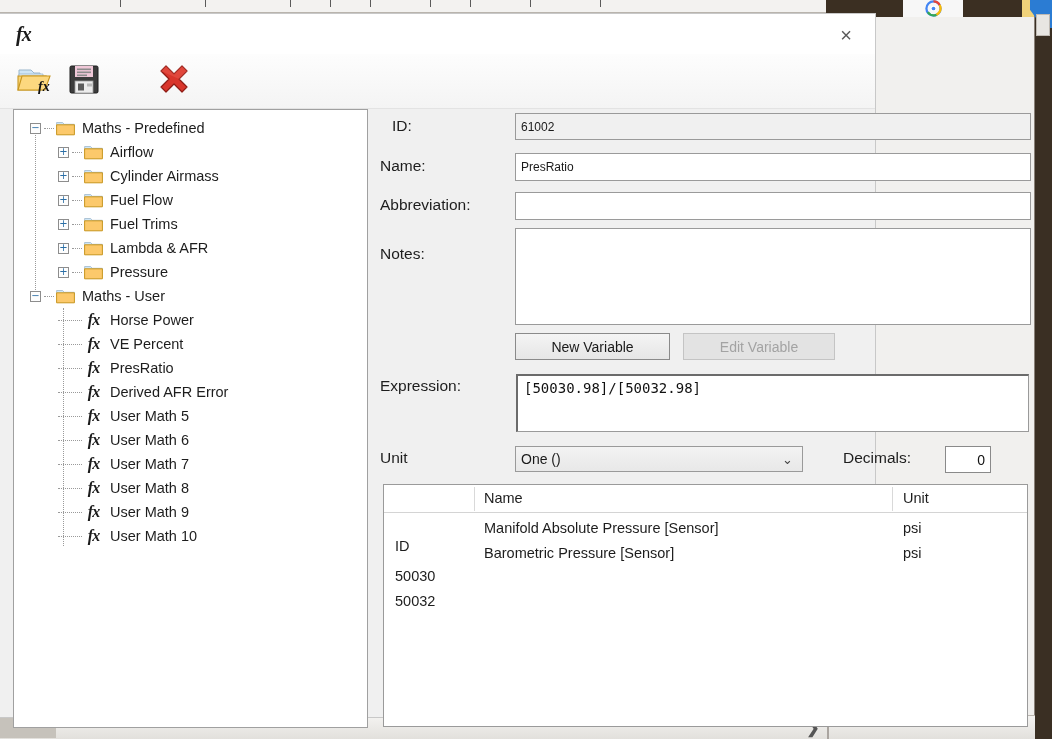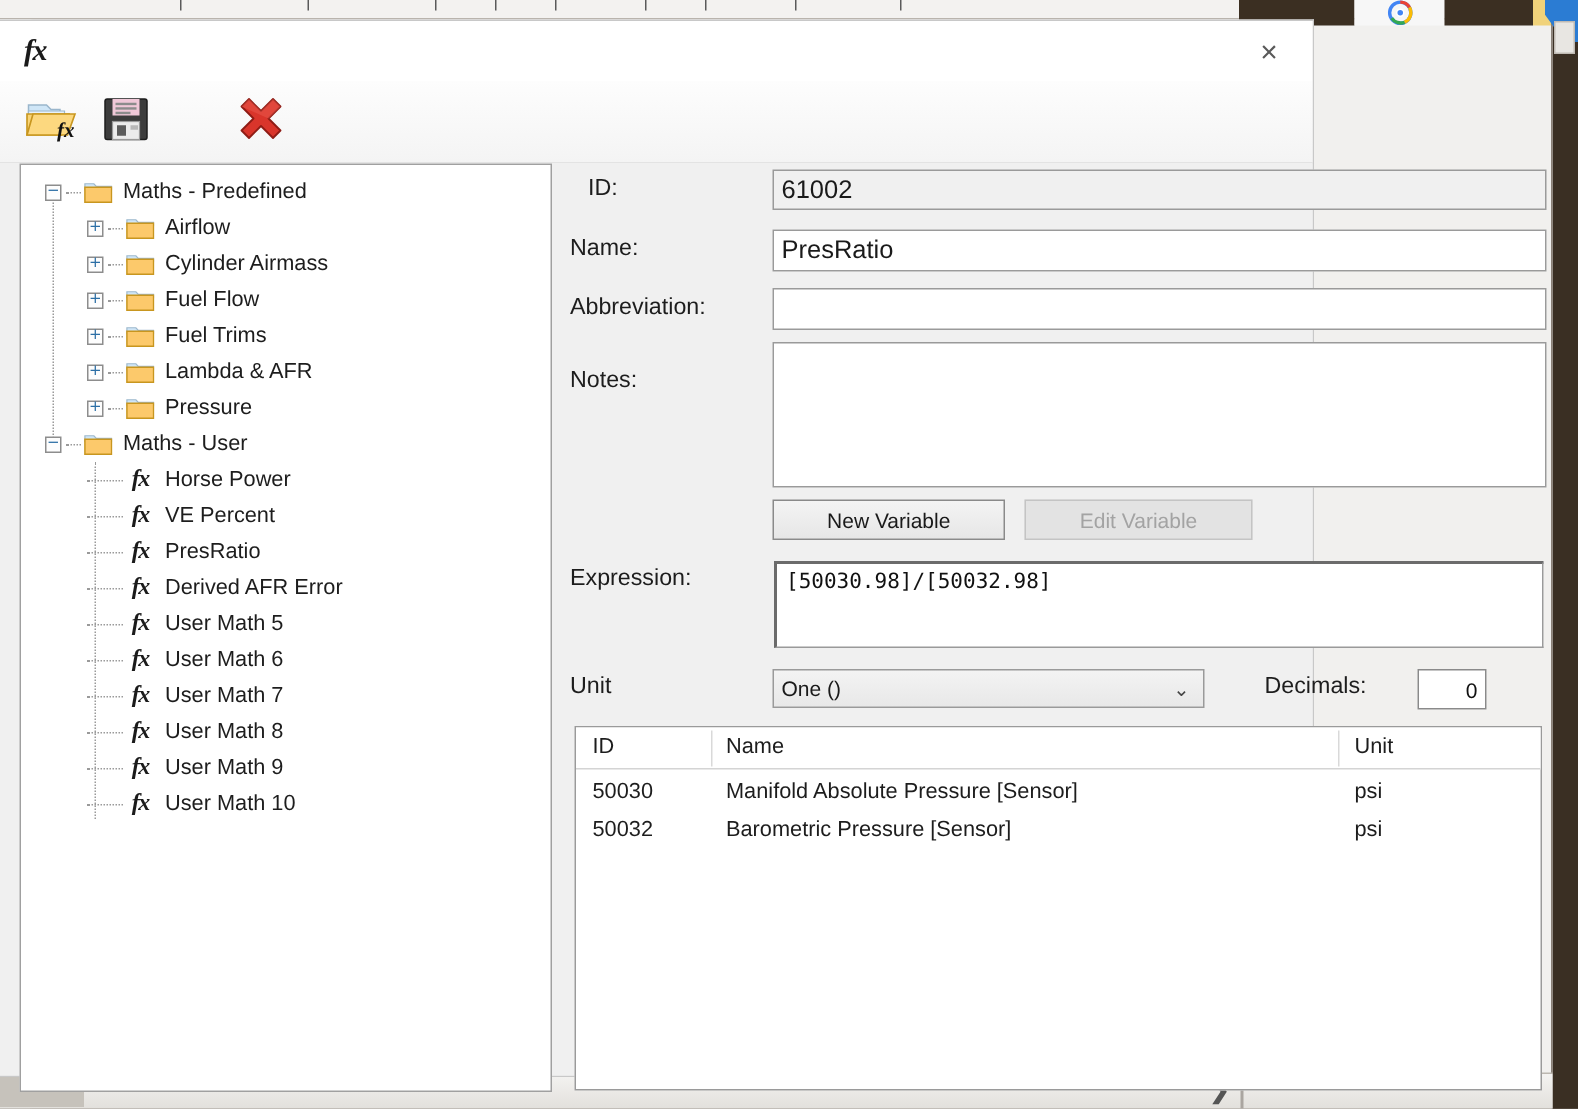--- a/index.html
+++ b/index.html
@@ -215,21 +215,21 @@
     width: 650px; height: 619px;
   }
   .f-label {
     position: absolute;
     font-size: 15.5px; color: #1d1d1d;
   }
   .f-input {
     position: absolute;
     background: #ffffff;
     border: 1px solid #9a9a9a;
-    font-size: 17px; color: #1a1a1a;
+    font-size: 12px; color: #1a1a1a;
     padding: 2px 5px;
     font-family: "Liberation Sans", sans-serif;
     outline: none;
   }
   .f-input.readonly { background: #f0f0f0; }
   .f-btn {
     position: absolute;
     background: linear-gradient(180deg,#f4f4f4 0%,#e6e6e6 100%);
     border: 1px solid #8a8a8a;
     font-size: 14px; color: #1a1a1a;
@@ -300,21 +300,21 @@
     background: #d9d9d9;
   }
   .lv-row {
     position: relative; height: 25px;
   }
   .lv-row .cell {
     position: absolute; top: 3px;
     font-size: 14.5px; color: #1d1d1d;
     white-space: nowrap;
   }
-  .c-id   { left: 11px; }
+  .c-id   { left: 11px; margin-top: 48px; }
   .c-name { left: 100px; }
   .c-unit { left: 519px; }
 </style>
 </head>
 <body>
 
 <div id="desktop">
 
   <div id="bg-app">
     <div id="bg-topbar">

